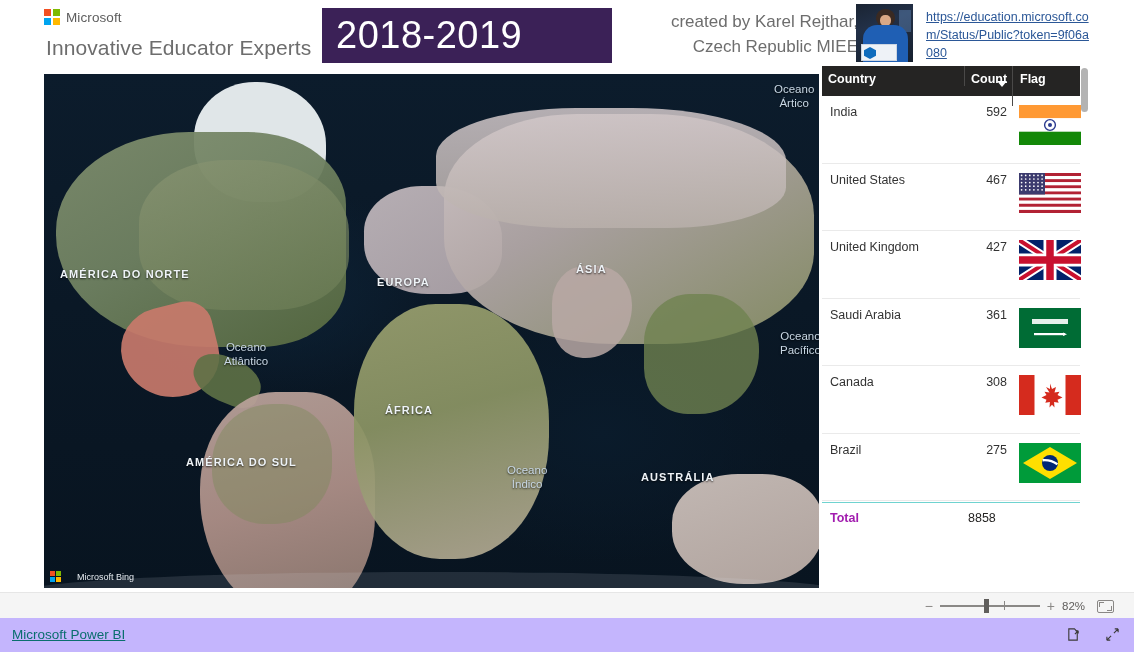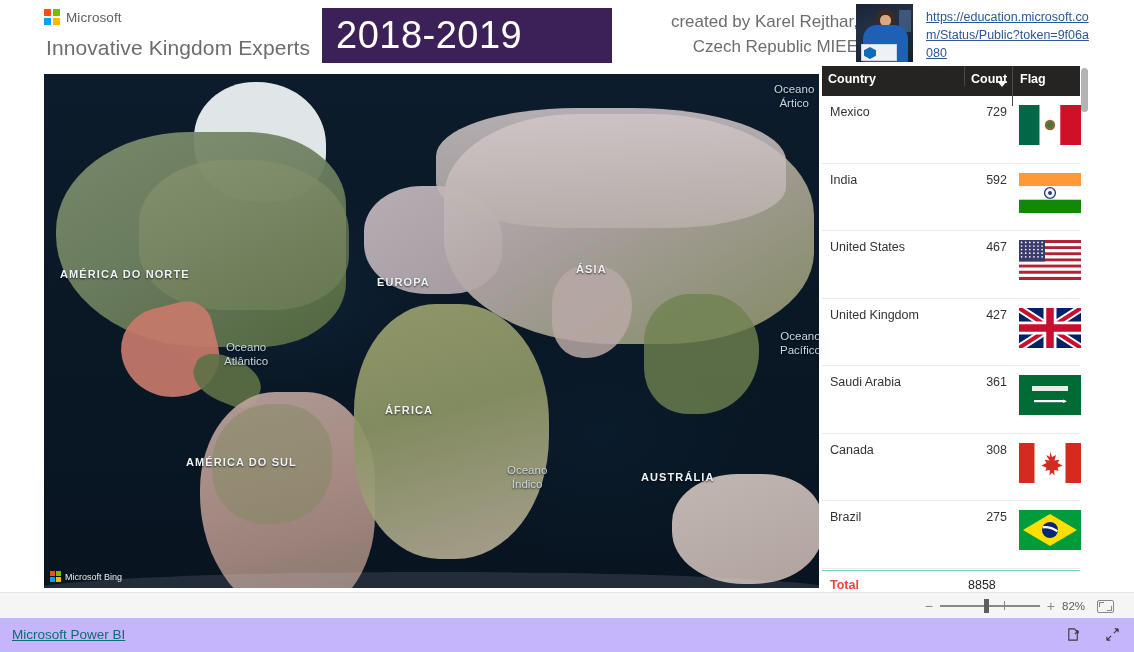--- a/index.html
+++ b/index.html
@@ -81,21 +81,21 @@
   .siberia { left:392px; top:34px; width:350px; height:120px; background:linear-gradient(180deg,#d2c8ca,#b9b0ab); border-radius:40% 44% 34% 38%; opacity:.85; }
   .india-sub { left:508px; top:192px; width:80px; height:92px; background:#b9a8a4; border-radius:42% 44% 60% 40%; opacity:.85; }
   .sea { left:600px; top:220px; width:115px; height:120px; background:#6f8250; border-radius:40% 46% 52% 38%; opacity:.8; }
   .australia { left:628px; top:400px; width:150px; height:110px; background:linear-gradient(160deg,#cfc3bd,#bdaea7); border-radius:44% 40% 46% 48%; opacity:.93; }
   .antarctic-hint { left:-20px; top:498px; width:820px; height:40px; background:rgba(225,232,236,.12); border-radius:50%; }
 
   .map-label { position:absolute; color:#eef3f7; text-shadow:0 1px 2px rgba(0,0,0,.75); white-space:pre; pointer-events:none; }
   .lbl-caps { font-size:11px; font-weight:700; letter-spacing:1.1px; }
   .lbl-ocean { font-size:11.5px; font-weight:400; color:#c8d7e4; text-align:center; line-height:1.25; }
 
-  .bing-logo { position:absolute; left:6px; bottom:6px; display:flex; align-items:center; gap:4px; }
+  .bing-logo { position:absolute; left:6px; bottom:6px; display:flex; align-items:center; gap:16px; }
   .bing-logo .ms-squares { width:11px; height:11px; gap:1px; }
   .bing-logo span { font-size:9px; color:#e7ecf1; }
   .map-attr { position:absolute; right:8px; bottom:6px; font-size:8.5px; color:#cbd5de; }
   .map-attr a { color:#cbd5de; }
 
   
   .table-panel { position:absolute; left:822px; top:66px; width:258px; height:525px; background:#fff; }
   .tbl-head { display:flex; height:30px; background:#252423; color:#fff; align-items:flex-start; }
   .th { font-size:12.5px; font-weight:700; padding:6px 6px 0 6px; position:relative; }
   .th.country { width:142px; }
@@ -103,21 +103,21 @@
   .th.flag { width:60px; border-left:1px solid #4a4948; padding-left:7px; }
   .sort-arrow { position:absolute; right:5px; top:15px; width:0; height:0;
     border-left:5px solid transparent; border-right:5px solid transparent; border-top:6px solid #fff; }
   .tbl-body { position:relative; }
   .tr { display:flex; align-items:flex-start; height:67.5px; border-bottom:1px solid #eaeaea; padding-top:9px; }
   .td-country { width:142px; font-size:12.5px; color:#333; padding-left:8px; }
   .td-count { width:48px; font-size:12.5px; color:#333; text-align:right; padding-right:5px; }
   .td-flag { width:68px; padding-left:7px; }
   .flag { width:62px; height:40px; display:block; border:0; }
   .tr-total { display:flex; align-items:center; height:30px; border-top:1px solid #6fd3d0; margin-top:1px; }
-  .tr-total .td-country { font-weight:700; font-size:12.5px; color:#ef4444; }
+  .tr-total .td-country { font-weight:700; font-size:12.5px; color:#a21caf; }
   .tr-total .td-count { font-weight:400; font-size:12.5px; color:#252423; text-align:left; padding-left:4px; width:60px; }
   .tbl-scroll { position:absolute; right:-8px; top:2px; width:7px; height:523px; }
   .tbl-thumb { position:absolute; top:0; width:7px; height:44px; background:#b3b3b3; border-radius:4px; }
 
   
   .bottombar { position:absolute; left:0; top:592px; width:1134px; height:26px; background:#f5f5f5; border-top:1px solid #e6e6e6; }
   .zoomctl { position:absolute; right:20px; top:0; height:26px; display:flex; align-items:center; gap:7px; }
   .zbtn { font-size:14px; color:#8a8886; cursor:pointer; line-height:1; user-select:none; }
   .ztrack { position:relative; width:100px; height:2px; background:#8a8886; }
   .zthumb { position:absolute; left:44px; top:-6px; width:5px; height:14px; background:#605e5c; }
@@ -145,21 +145,21 @@
     <div class="ms-logo-block">
       <span class="ms-squares">
           <i></i>
           <i></i>
           <i></i>
           <i></i>
         </span>
       <span class="ms-word">Microsoft</span>
     </div>
 
-    <div class="iee-title">Innovative Kingdom Experts</div>
+    <div class="iee-title">Innovative Educator Experts</div>
 
     <div class="year-banner">2018-2019</div>
 
     <div class="byline">
       <div>created by Karel Rejthar,</div>
       <div>Czech Republic MIEE</div>
     </div>
 
     <div class="photo">
       <span class="screenglow"></span>
@@ -225,31 +225,20 @@
     <div class="tbl-head">
       <div class="th country">Country</div>
       <div class="th count">
         <span>Count</span>
         <span class="sort-arrow"></span>
       </div>
       <div class="th flag">Flag</div>
     </div>
 
     <div class="tbl-body" id="table-body">
-        <div class="tr">
-          <div class="td-country">Mexico</div>
-          <div class="td-count">729</div>
-          <div class="td-flag"><span><svg class="flag" viewBox="0 0 62 40" preserveAspectRatio="none">
-                <rect width="20.7" height="40" fill="#006847"></rect>
-                <rect x="20.7" width="20.6" height="40" fill="#fff"></rect>
-                <rect x="41.3" width="20.7" height="40" fill="#ce1126"></rect>
-                <circle cx="31" cy="20" r="5.2" fill="#8a6a33"></circle>
-                <circle cx="31" cy="20" r="3" fill="#3f7a36"></circle>
-              </svg></span></div>
-        </div>
         <div class="tr">
           <div class="td-country">India</div>
           <div class="td-count">592</div>
           <div class="td-flag"><span><svg class="flag" viewBox="0 0 62 40" preserveAspectRatio="none">
                 <rect width="62" height="13.3" fill="#ff9933"></rect>
                 <rect y="13.3" width="62" height="13.4" fill="#fff"></rect>
                 <rect y="26.7" width="62" height="13.3" fill="#138808"></rect>
                 <circle cx="31" cy="20" r="5.4" fill="none" stroke="#2b3a8f" stroke-width="1.4"></circle>
                 <circle cx="31" cy="20" r="2" fill="#2b3a8f"></circle>
               </svg></span></div>

